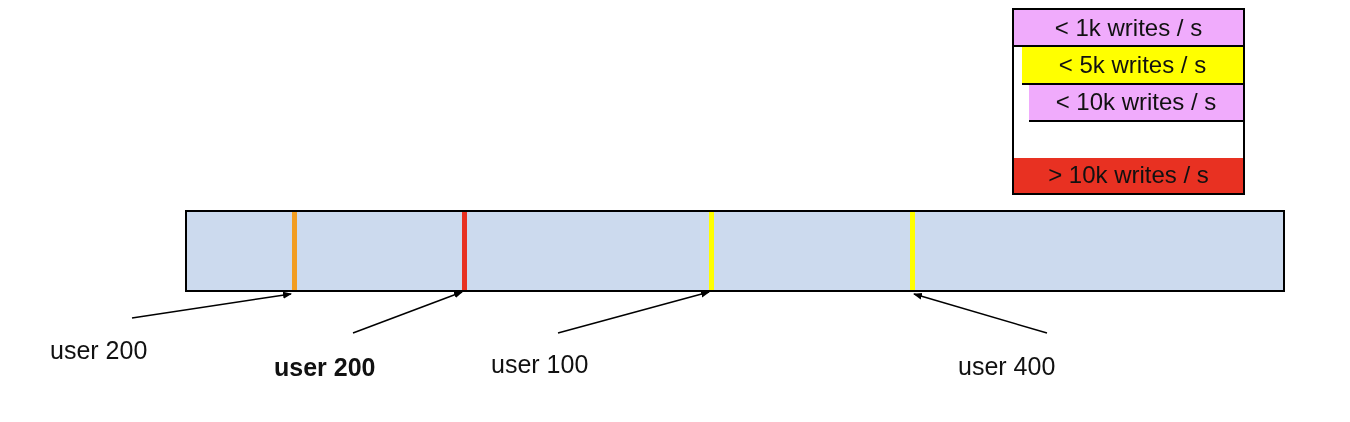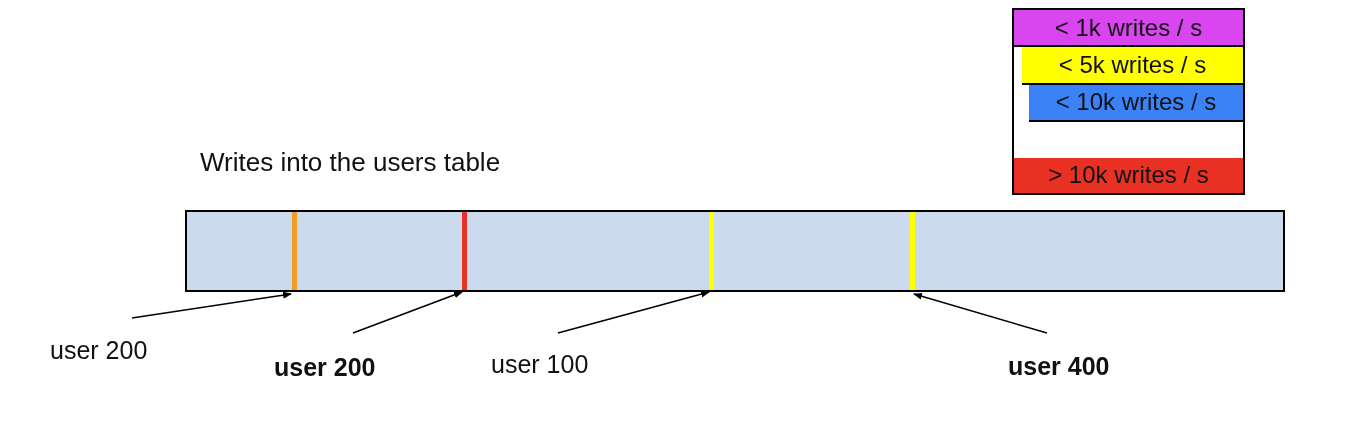--- a/index.html
+++ b/index.html
@@ -76,33 +76,32 @@
   
   .user-label {
     position: absolute;
     font-size: 25px;
     color: #111;
     white-space: nowrap;
   }
   .label-user100 { left: 50px;  top: 336px; }
   .label-user200 { left: 274px; top: 353px; font-weight: bold; }
   .label-user300 { left: 491px; top: 350px; }
-  .label-user400 { left: 1008px; top: 352px; font-weight: bold; }
+  .label-user400 { left: 958px; top: 352px; }
 </style>
 </head>
 <body>
 
 <div class="canvas">
 
-  <div class="diagram-title">Writes into the users table</div>
 
   <div class="legend">
-    <div class="legend-row" style="background-color: #d946ef;">&lt; 1k writes / s</div>
+    <div class="legend-row" style="background-color: #f0abfc;">&lt; 1k writes / s</div>
     <div class="legend-row" style="background-color: rgb(255, 255, 0); margin-left: 8px;">&lt; 5k writes / s</div>
-    <div class="legend-row" style="background-color: #3b82f6; margin-left: 15px;">&lt; 10k writes / s</div>
+    <div class="legend-row" style="background-color: #f0abfc; margin-left: 15px;">&lt; 10k writes / s</div>
     <div class="legend-row" style="background-color: rgb(232, 49, 34);">&gt; 10k writes / s</div>
   </div>
 
   <div class="table-bar" style="background-color: rgb(204, 218, 238);">
     <div class="bar-marker marker-user100" style="background-color: rgb(242, 157, 33);"></div>
     <div class="bar-marker marker-user200" style="background-color: rgb(232, 49, 34);"></div>
     <div class="bar-marker marker-user300" style="background-color: rgb(255, 255, 0);"></div>
     <div class="bar-marker marker-user400" style="background-color: rgb(255, 255, 0);"></div>
   </div>
 

